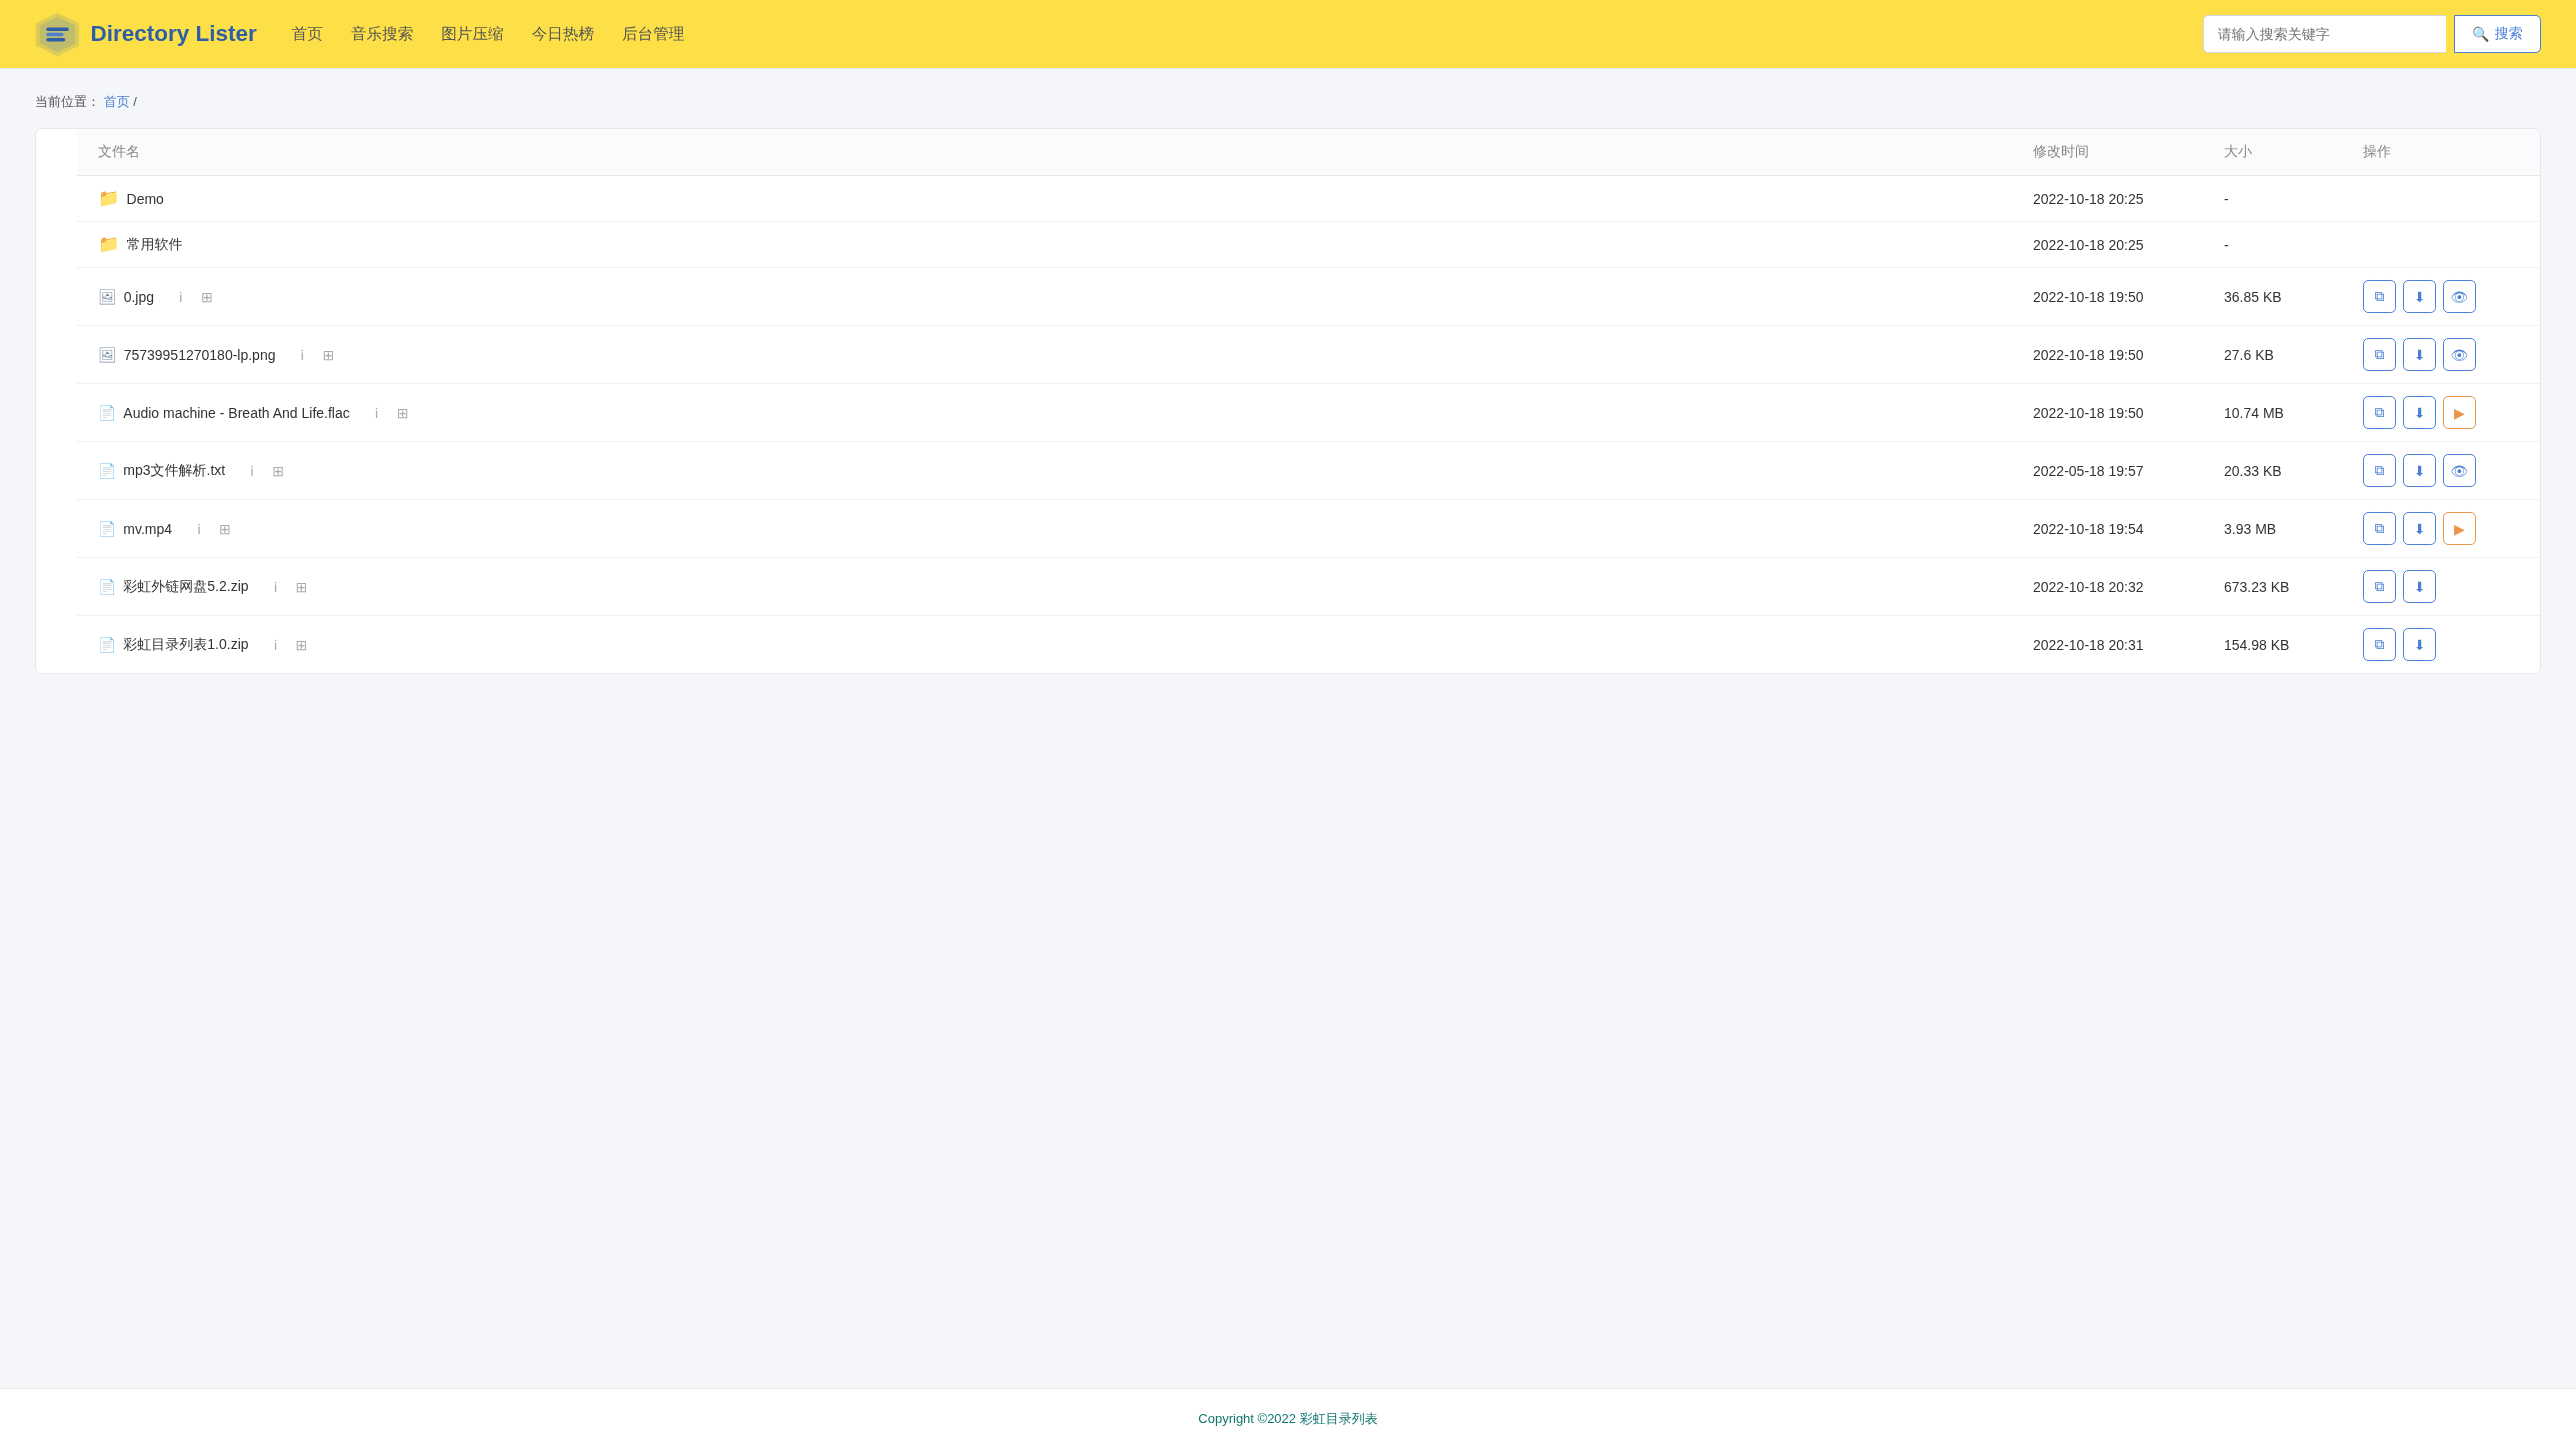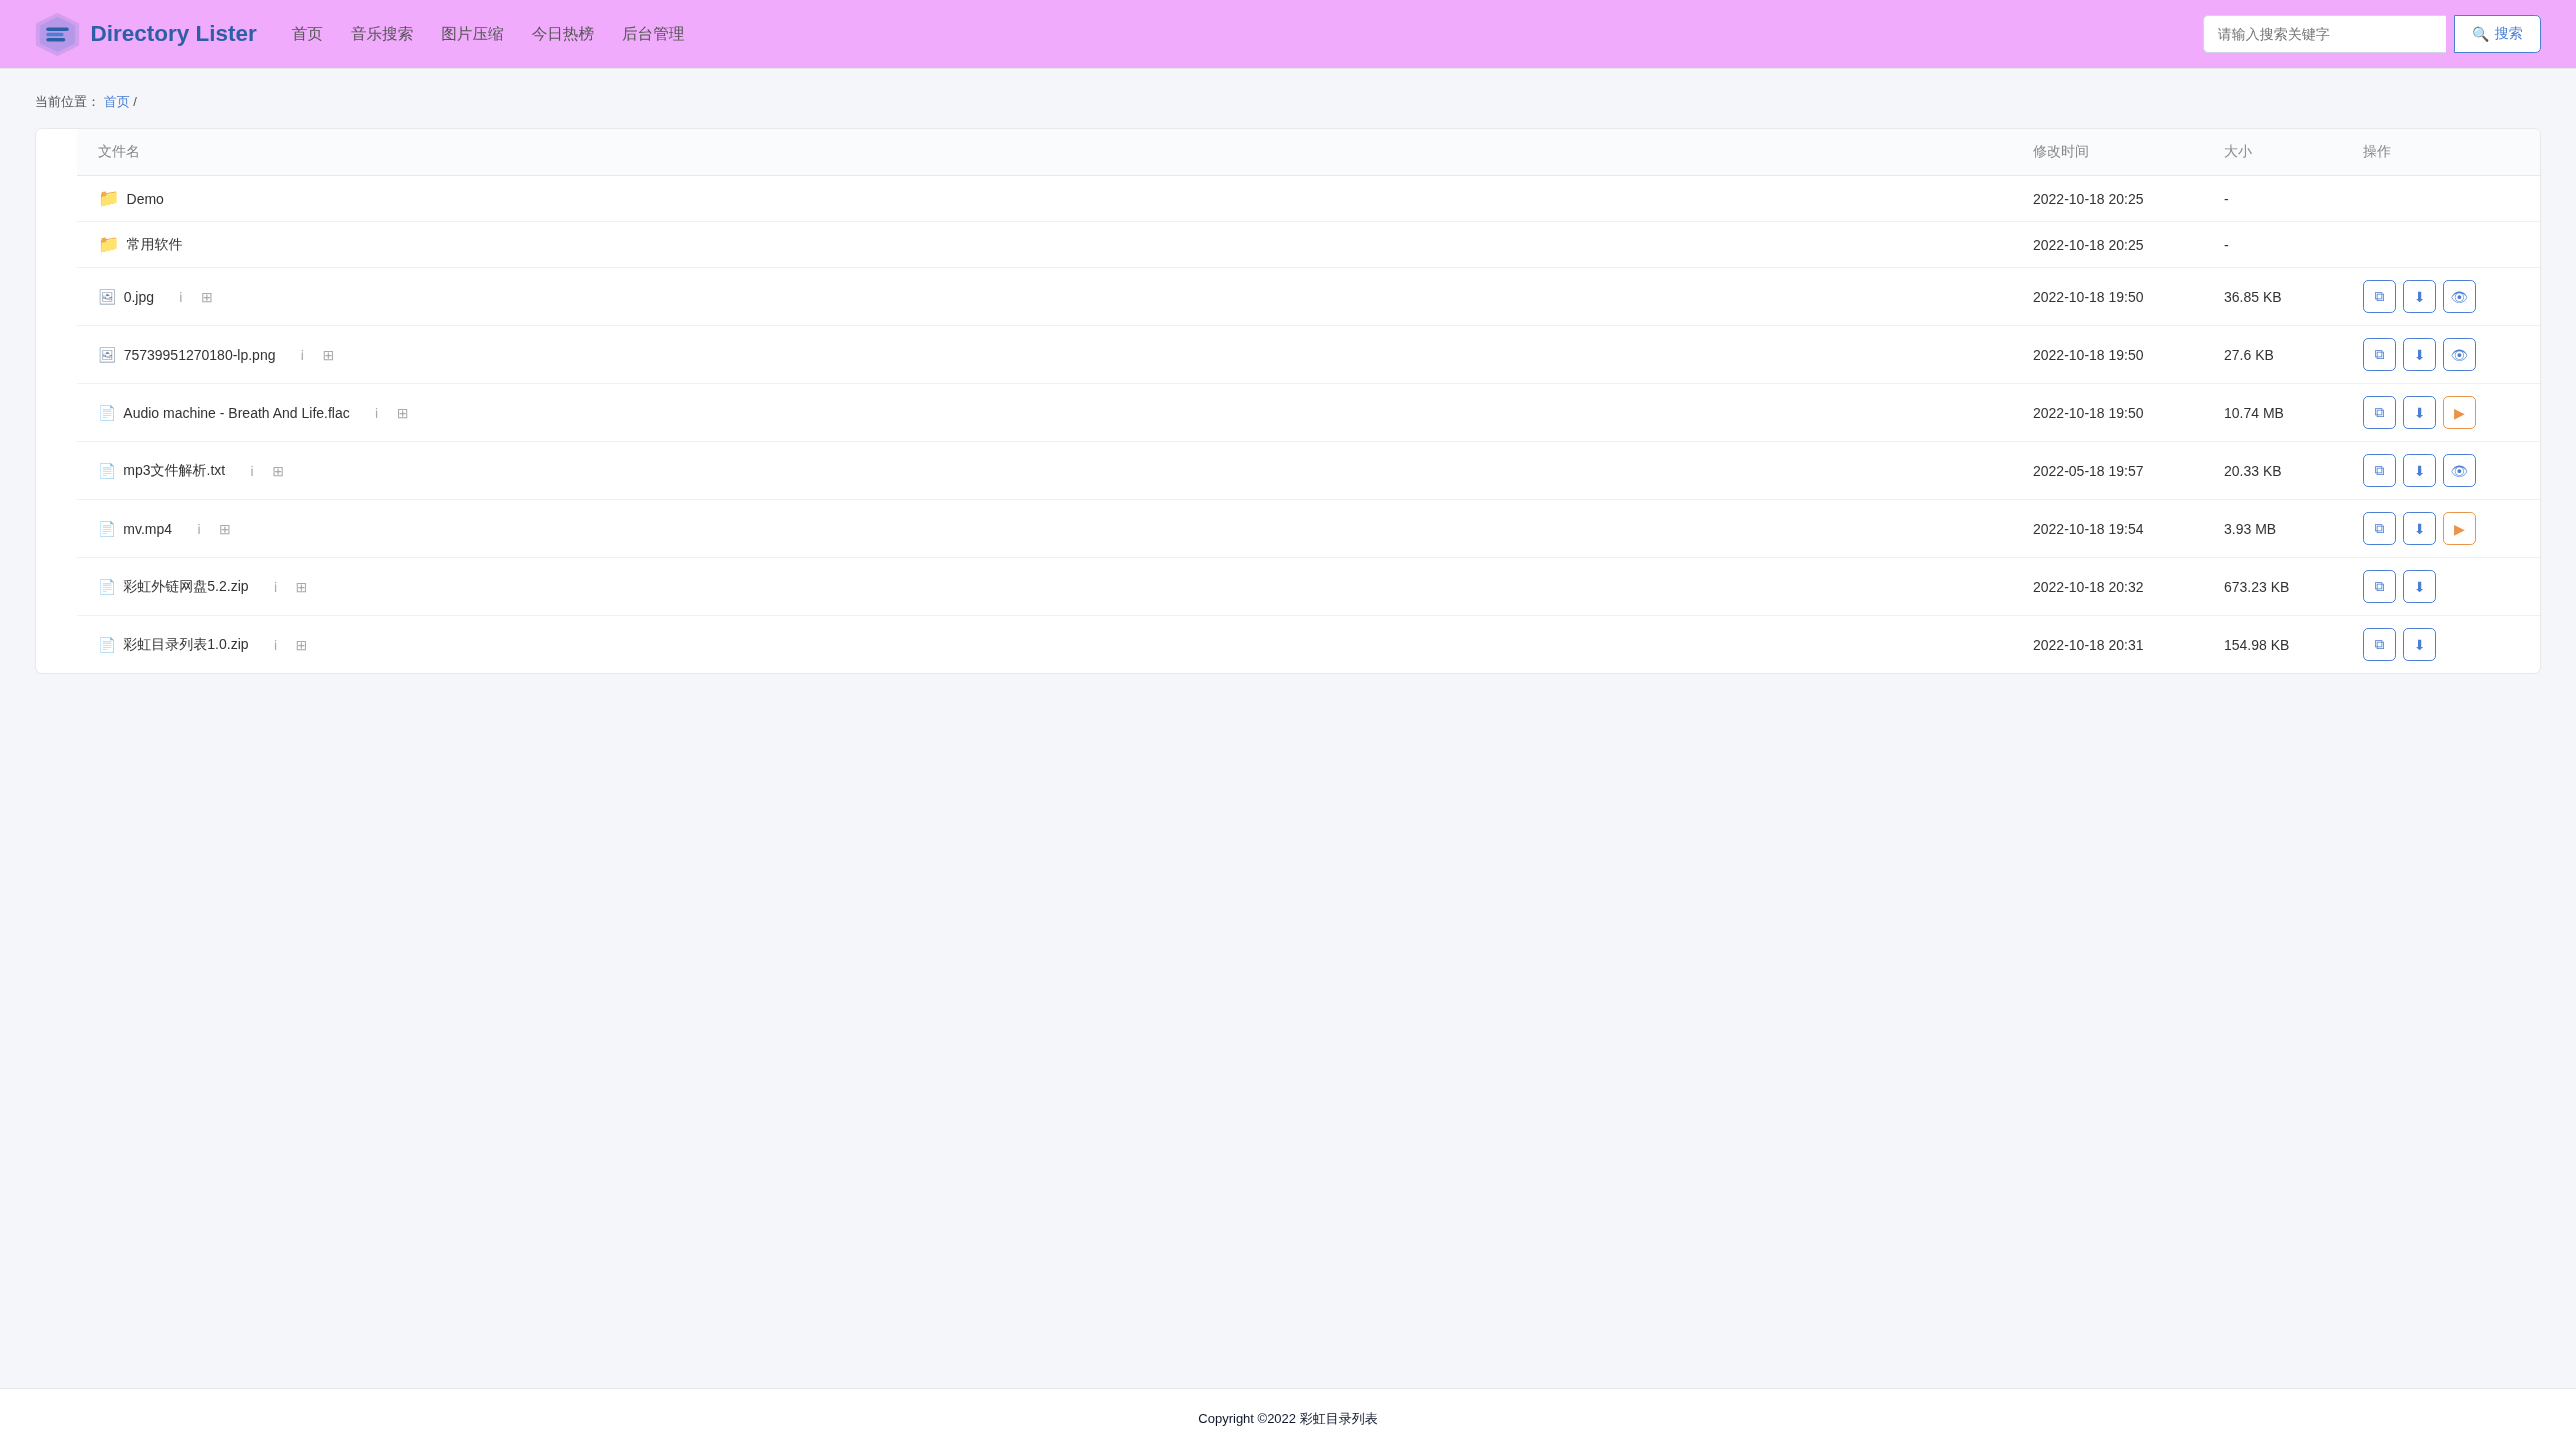--- a/index.html
+++ b/index.html
@@ -6,21 +6,21 @@
     body {
       font-family: -apple-system, BlinkMacSystemFont, 'Segoe UI', 'PingFang SC', 'Microsoft YaHei', sans-serif;
       background: #f5f6fa;
       color: #333;
       min-height: 100vh;
       display: flex;
       flex-direction: column;
     }
     
     .header {
-      background: #f0abfc;
+      background: #fde047;
       border-bottom: 0.9px solid #e8e8e8;
       padding: 0 35px;
       height: 69px;
       display: flex;
       align-items: center;
       justify-content: space-between;
     }
     .header-left {
       display: flex;
       align-items: center;
@@ -181,21 +181,21 @@
       font-size: 14.7px;
     }
 
     
     .footer {
       background: #fff;
       border-top: 0.9px solid #e8e8e8;
       text-align: center;
       padding: 21px;
       font-size: 13px;
-      color: #0f172a;
+      color: #0f766e;
     }
   </style>
 </head>
 <body>
 
 <header class="header">
   <div class="header-left">
     <a class="logo-area" href="#">
 
       <svg class="logo-icon" viewBox="0 0 52 52" fill="none" xmlns="http://www.w3.org/2000/svg">

